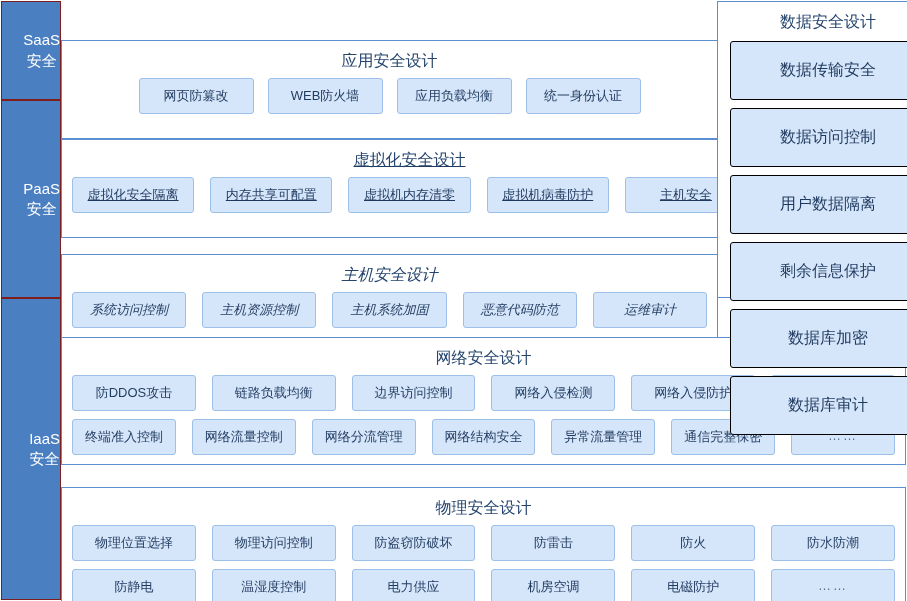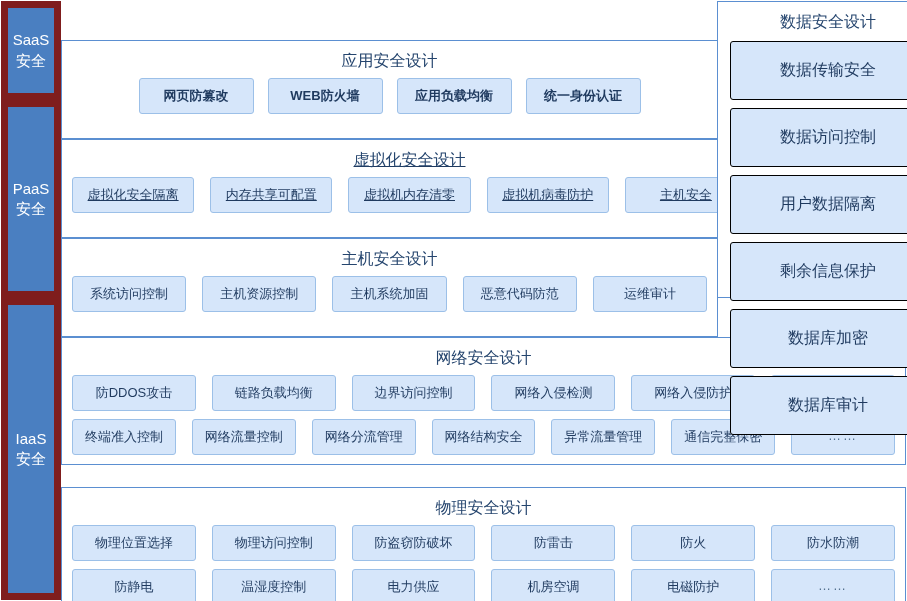--- a/index.html
+++ b/index.html
@@ -20,25 +20,25 @@
   }
   
   .layer-label {
     position: absolute;
     left: 1px;
     width: 60px;
     background: #4a7fc1;
     color: #ffffff;
     display: flex;
     align-items: center;
-    justify-content: center;
+    justify-content: flex-end;
     text-align: center;
     font-size: 15px;
     line-height: 1.35;
-    border: 7px solid #7f1d1d;
+    border: 1px solid #7f1d1d;
     box-sizing: border-box;
   }
   .layer-label span { display: block; }
 
   
   .panel {
     position: absolute;
     background: #ffffff;
     border: 1px solid #5b8fd1;
     box-sizing: border-box;
@@ -106,26 +106,26 @@
     white-space: nowrap;
   }
 
   
   #label-saas { top: 1px;   height: 99px; }
   #label-paas { top: 100px; height: 198px; }
   #label-iaas { top: 298px; height: 302px; }
 
   #panel-app      { left: 61px; top: 1px;   width: 657px; height: 99px; }
   #panel-virt     { left: 61px; top: 100px; width: 697px; height: 99px; text-decoration: underline; }
-  #panel-host     { left: 61px; top: 199px; width: 657px; height: 99px; }
+  #panel-host     { left: 61px; top: 215px; width: 657px; height: 99px; font-style: italic; }
   #panel-network  { left: 61px; top: 298px; width: 845px; height: 128px; }
   #panel-physical { left: 61px; top: 448px; width: 845px; height: 152px; }
 
   #panel-app .chip-row { justify-content: center; gap: 14px; }
-  #panel-app .chip { flex: 0 0 115px; font-weight: bold; }
+  #panel-app .chip { flex: 0 0 115px; }
 </style>
 </head>
 <body>
 
 <div id="canvas">
 
   <div class="layer-label" id="label-saas">
     <div>
       <span>SaaS</span>
       <span>安全</span>

